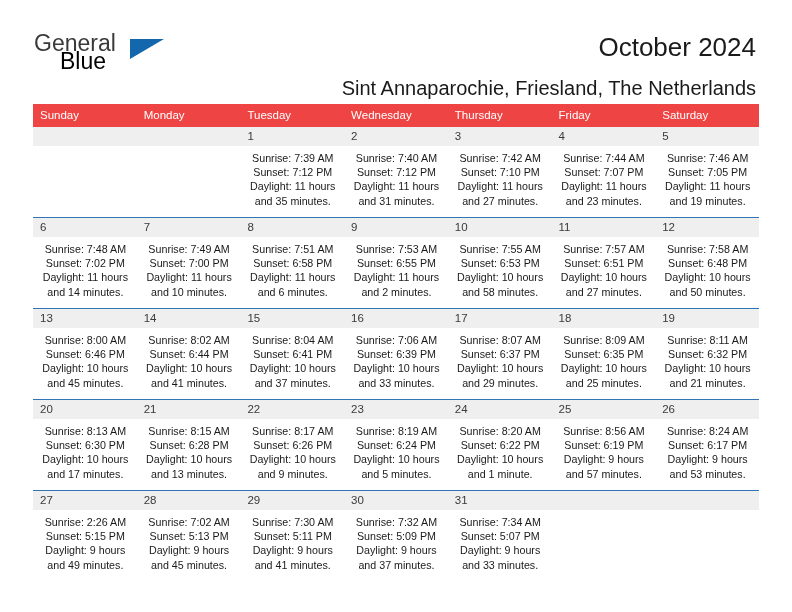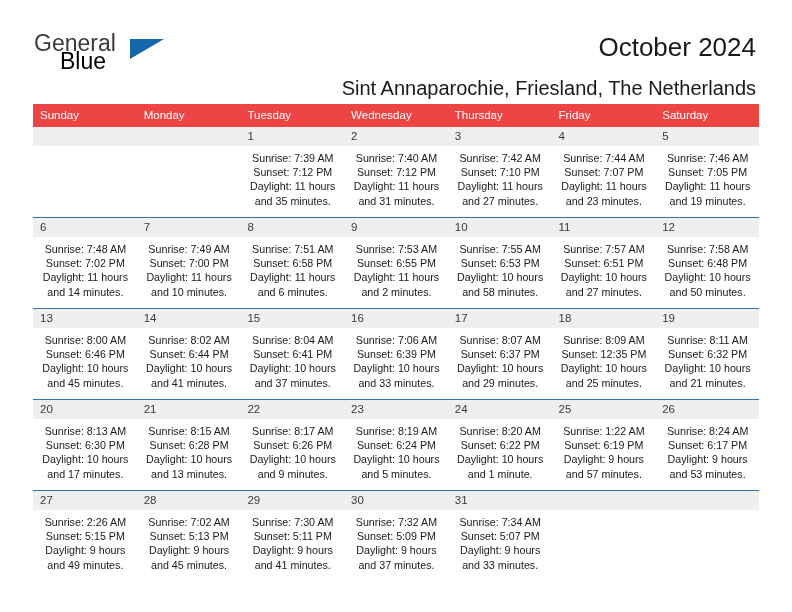--- a/index.html
+++ b/index.html
@@ -351,21 +351,21 @@
                 <div>Sunset: 6:37 PM</div>
                 <div class="wrap">Daylight: 10 hours and 29 minutes.</div>
               </div>
             </div>
           </td>
           <td>
             <div class="cell">
               <div class="daynum">18</div>
               <div class="info">
                 <div>Sunrise: 8:09 AM</div>
-                <div>Sunset: 12:35 PM</div>
+                <div>Sunset: 6:35 PM</div>
                 <div class="wrap">Daylight: 10 hours and 25 minutes.</div>
               </div>
             </div>
           </td>
           <td>
             <div class="cell">
               <div class="daynum">19</div>
               <div class="info">
                 <div>Sunrise: 8:11 AM</div>
                 <div>Sunset: 6:32 PM</div>
@@ -422,21 +422,21 @@
                 <div>Sunrise: 8:20 AM</div>
                 <div>Sunset: 6:22 PM</div>
                 <div class="wrap">Daylight: 10 hours and 1 minute.</div>
               </div>
             </div>
           </td>
           <td>
             <div class="cell">
               <div class="daynum">25</div>
               <div class="info">
-                <div>Sunrise: 1:22 AM</div>
+                <div>Sunrise: 8:56 AM</div>
                 <div>Sunset: 6:19 PM</div>
                 <div class="wrap">Daylight: 9 hours and 57 minutes.</div>
               </div>
             </div>
           </td>
           <td>
             <div class="cell">
               <div class="daynum">26</div>
               <div class="info">
                 <div>Sunrise: 8:24 AM</div>

